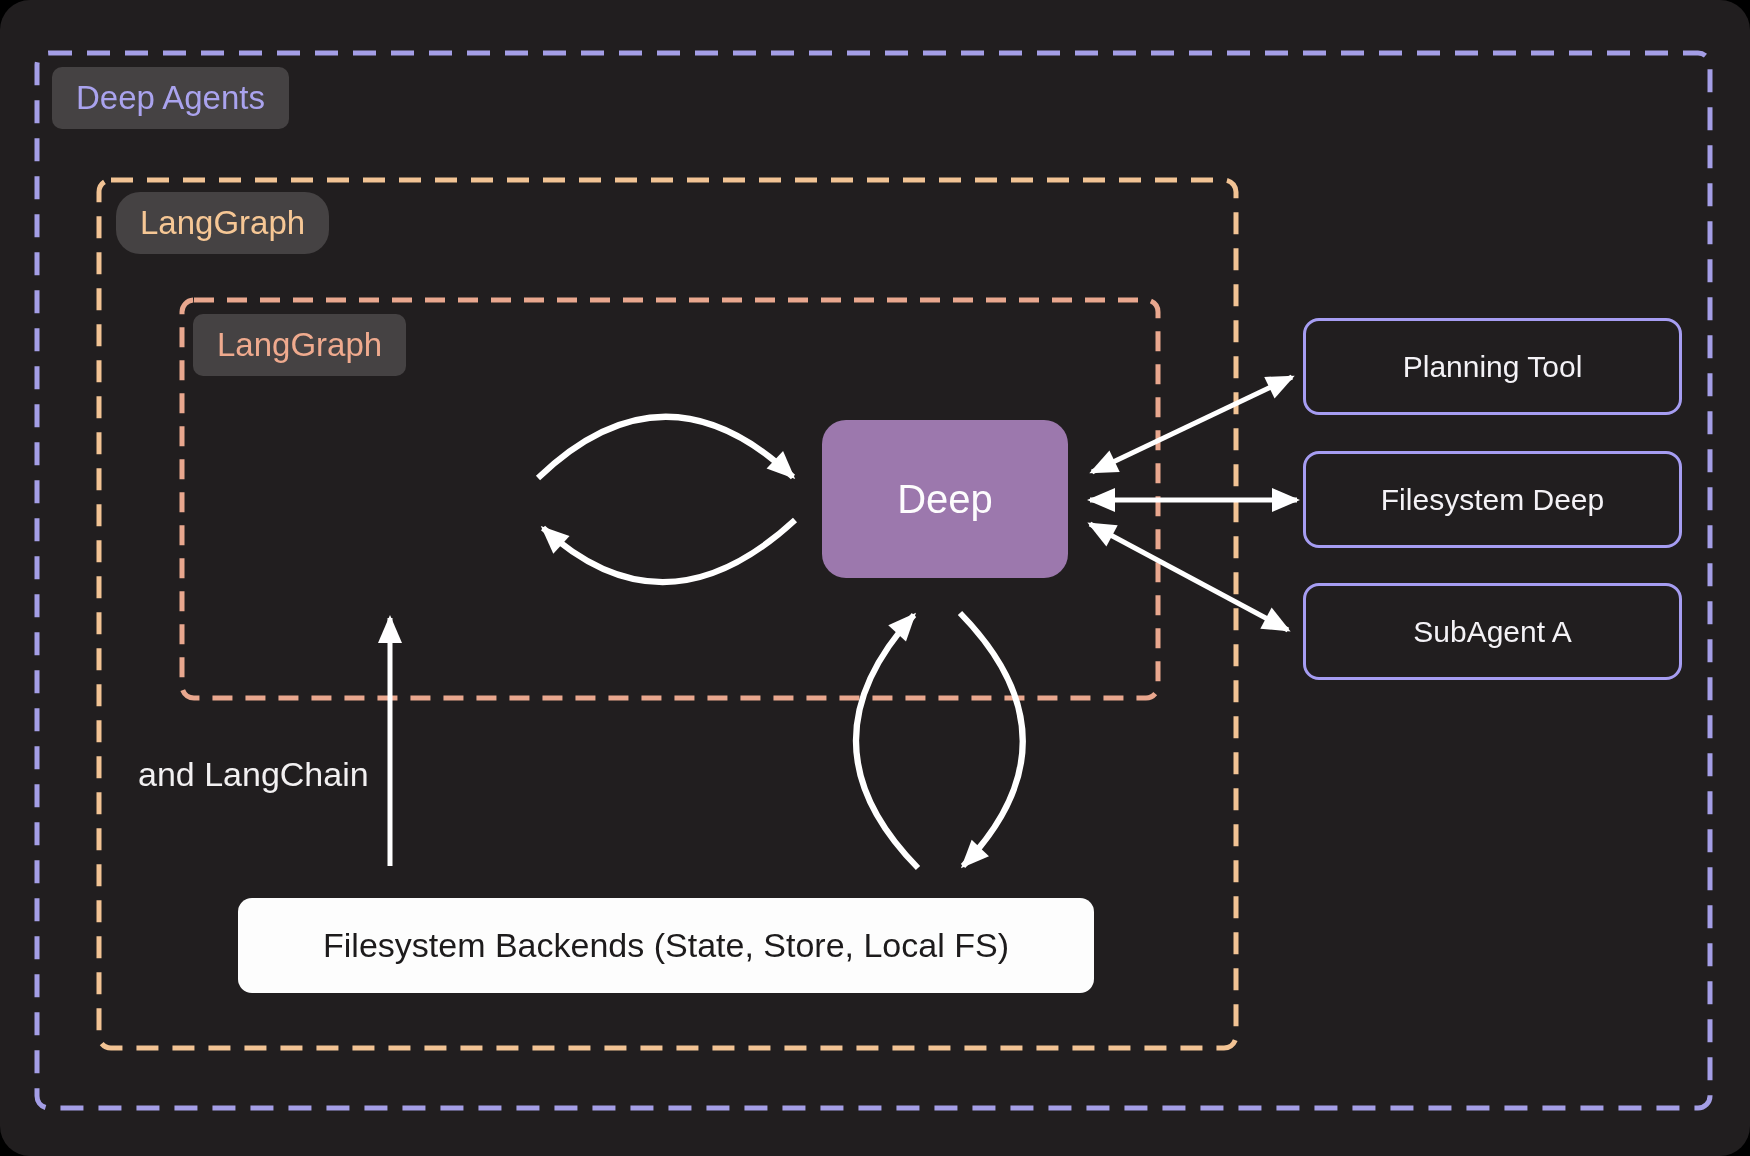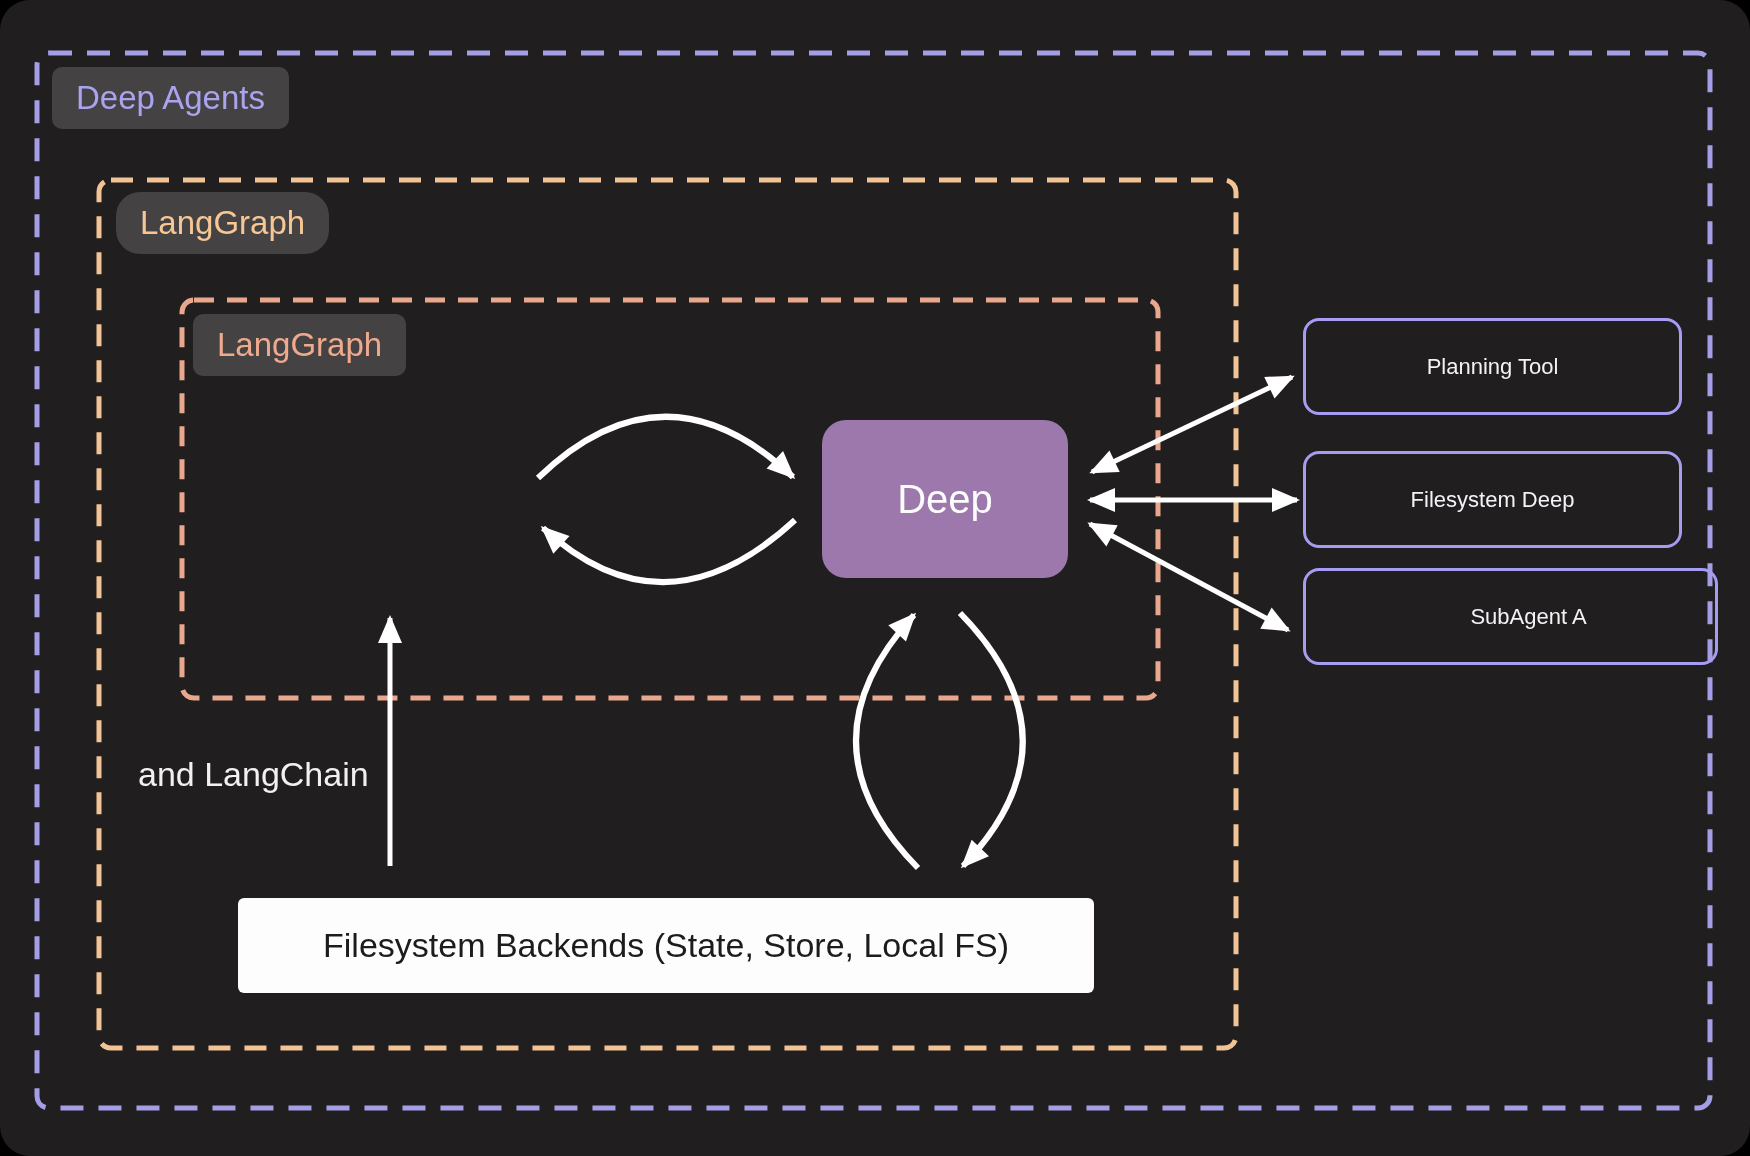--- a/index.html
+++ b/index.html
@@ -31,30 +31,30 @@
     border-radius:24px;
   }
   .node-llm{left:271px;top:420px;width:243px;height:158px;background:#c8879b;font-size:46px;}
   .node-tools{left:822px;top:420px;width:246px;height:158px;background:#9c78ad;font-size:40px;}
   .side-box{
     position:absolute;
     left:1303px;width:373px;height:91px;
     border:3px solid #a69df2;
     border-radius:16px;
     display:flex;align-items:center;justify-content:center;
-    color:#f4f2f6;font-size:22px;
+    color:#f4f2f6;font-size:30px;
     background:transparent;
   }
   .side-planning{top:318px;}
   .side-filesystem{top:451px;}
-  .side-subagent{top:568px;padding-left:36px;}
+  .side-subagent{top:583px;}
   .backend{
     position:absolute;
     left:238px;top:898px;width:856px;height:95px;
-    background:#fdfdfd;border-radius:6px;
+    background:#fdfdfd;border-radius:14px;
     display:flex;align-items:center;justify-content:center;
     color:#1d1b1c;font-size:34px;
   }
   .annotation{
     position:absolute;
     left:138px;top:747px;
     color:#f2f0f1;font-size:34px;line-height:54px;
   }
 </style>
 </head>

